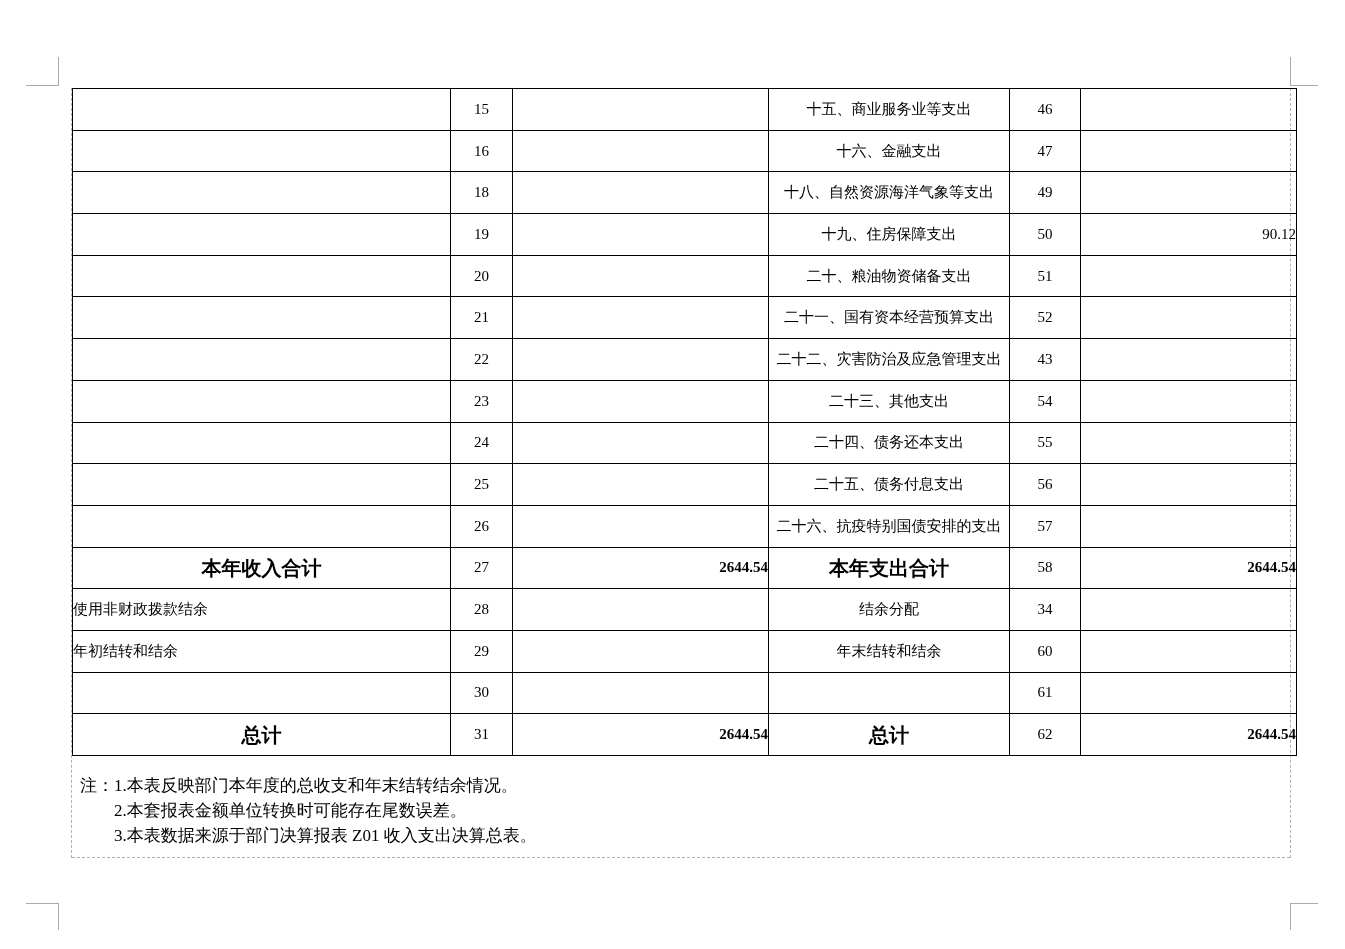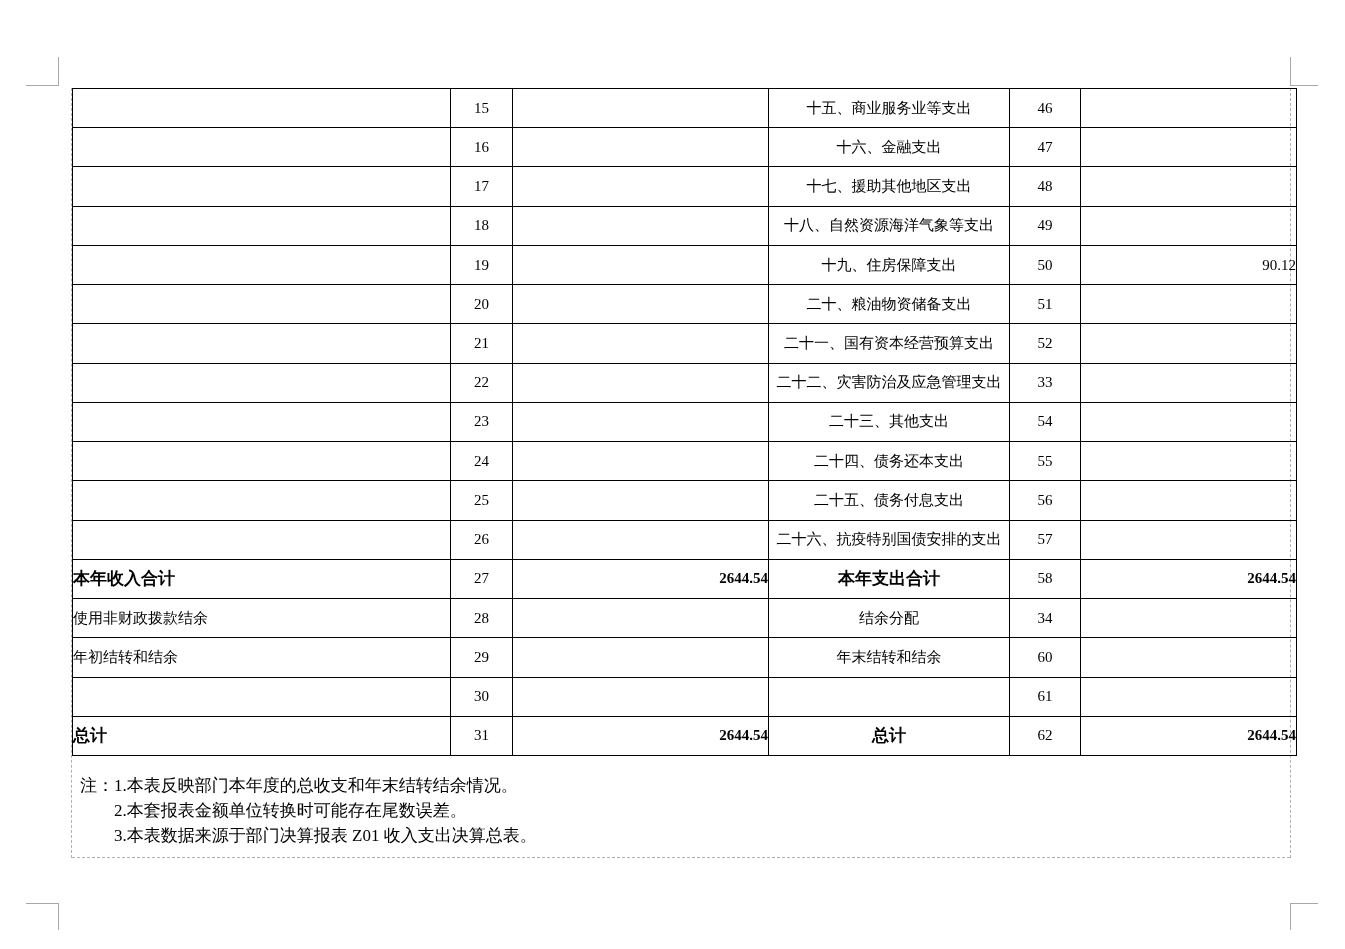--- a/index.html
+++ b/index.html
@@ -46,21 +46,21 @@
     vertical-align: middle;
   }
   td.c0 { width: 377px; border-left: none; text-align: left; font-size: 16px; }
   td.c1 { width: 61px;  text-align: center; }
   td.c2 { width: 255px; text-align: right; padding-right: 8px; }
   td.c3 { width: 240px; text-align: center; padding-left: 10px; font-size: 15px; }
   td.c4 { width: 70px;  text-align: center; margin-top: 40px; }
   td.c5 { width: 215px; border-right: none; text-align: right; padding-right: 8px; }
 
   td.indent { padding-left: 78px; margin-top: 25px; }
-  td.c0.total, td.c3.total { font-weight: 700; font-size: 17px; padding-left: 0; }
+  td.c0.total, td.c3.total { text-align: center; font-weight: 700; font-size: 20px; padding-left: 0; }
   td.c2.total, td.c5.total { font-weight: 700; }
 
   
   .notes {
     position: absolute;
     left: 72px;
     top: 757px;
     width: 1218px;
     height: 101px;
     box-sizing: border-box;
@@ -100,28 +100,20 @@
         <tr>
           <td class="c0"></td>
           <td class="c1">16</td>
           <td class="c2"></td>
           <td class="c3">十六、金融支出</td>
           <td class="c4">47</td>
           <td class="c5"></td>
         </tr>
         <tr>
           <td class="c0"></td>
-          <td class="c1">17</td>
-          <td class="c2"></td>
-          <td class="c3">十七、援助其他地区支出</td>
-          <td class="c4">48</td>
-          <td class="c5"></td>
-        </tr>
-        <tr>
-          <td class="c0"></td>
           <td class="c1">18</td>
           <td class="c2"></td>
           <td class="c3">十八、自然资源海洋气象等支出</td>
           <td class="c4">49</td>
           <td class="c5"></td>
         </tr>
         <tr>
           <td class="c0"></td>
           <td class="c1">19</td>
           <td class="c2"></td>
@@ -143,21 +135,21 @@
           <td class="c2"></td>
           <td class="c3">二十一、国有资本经营预算支出</td>
           <td class="c4">52</td>
           <td class="c5"></td>
         </tr>
         <tr>
           <td class="c0"></td>
           <td class="c1">22</td>
           <td class="c2"></td>
           <td class="c3">二十二、灾害防治及应急管理支出</td>
-          <td class="c4">33</td>
+          <td class="c4">43</td>
           <td class="c5"></td>
         </tr>
         <tr>
           <td class="c0"></td>
           <td class="c1">23</td>
           <td class="c2"></td>
           <td class="c3">二十三、其他支出</td>
           <td class="c4">54</td>
           <td class="c5"></td>
         </tr>

